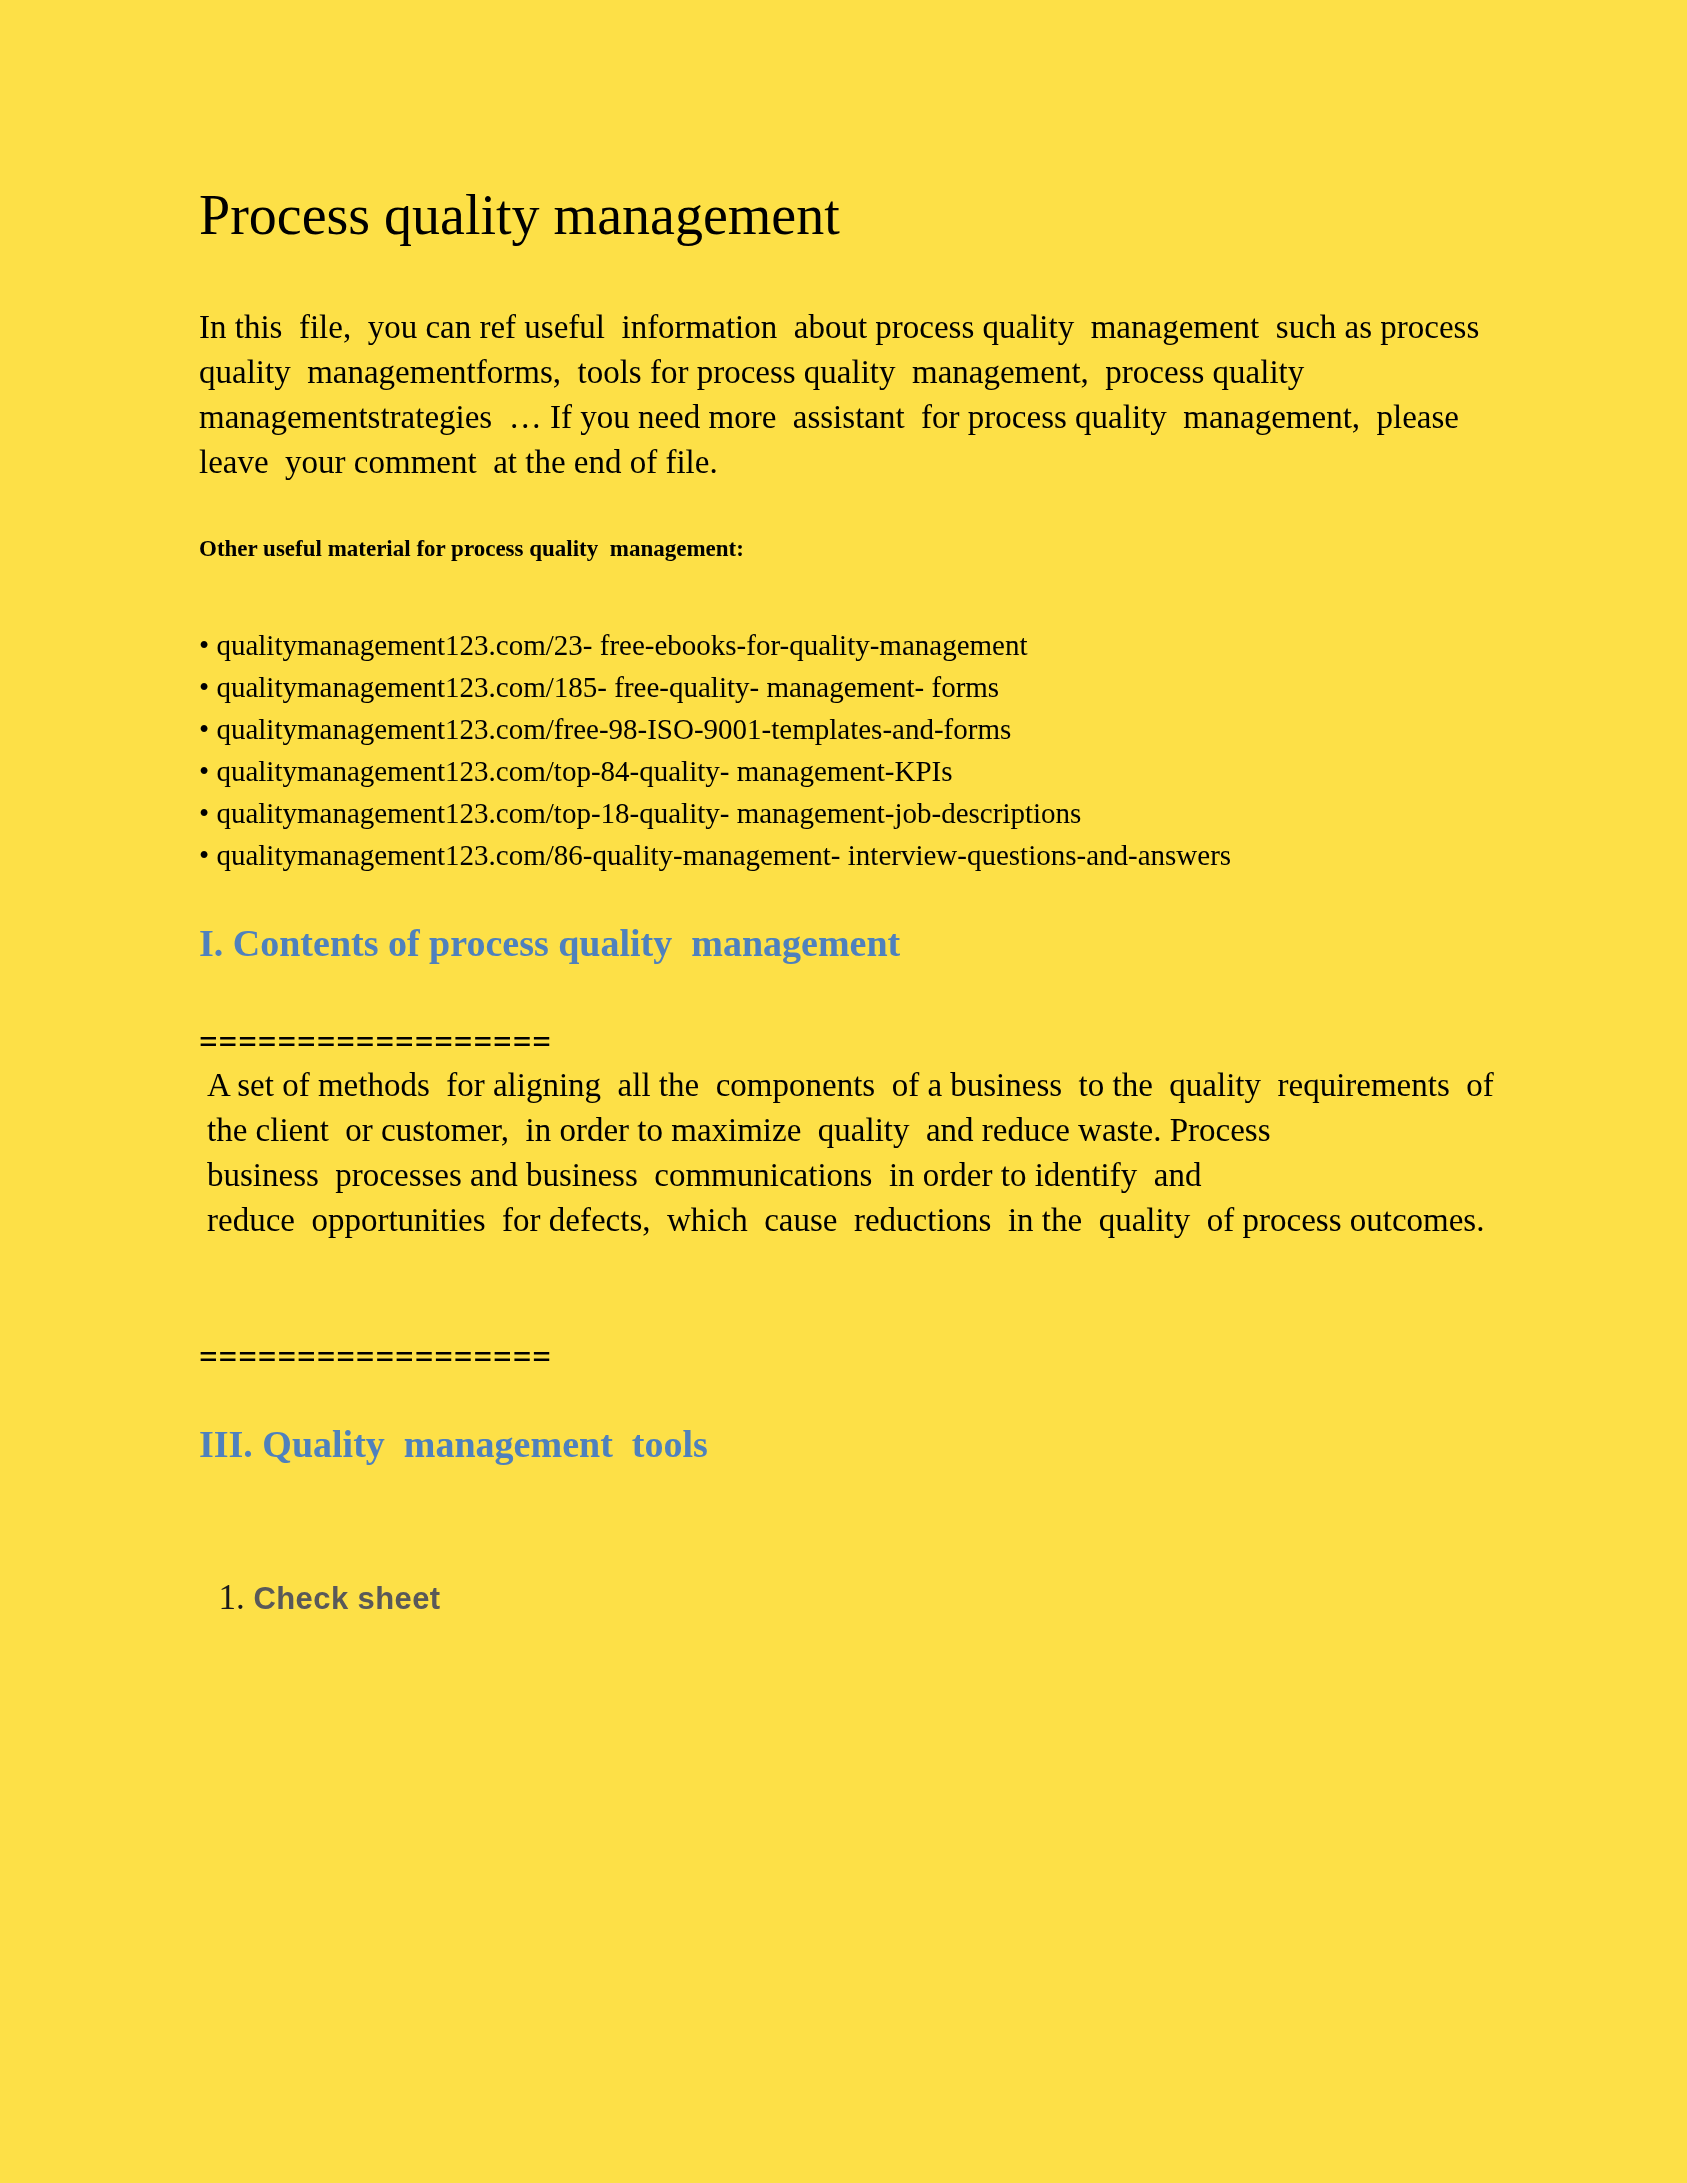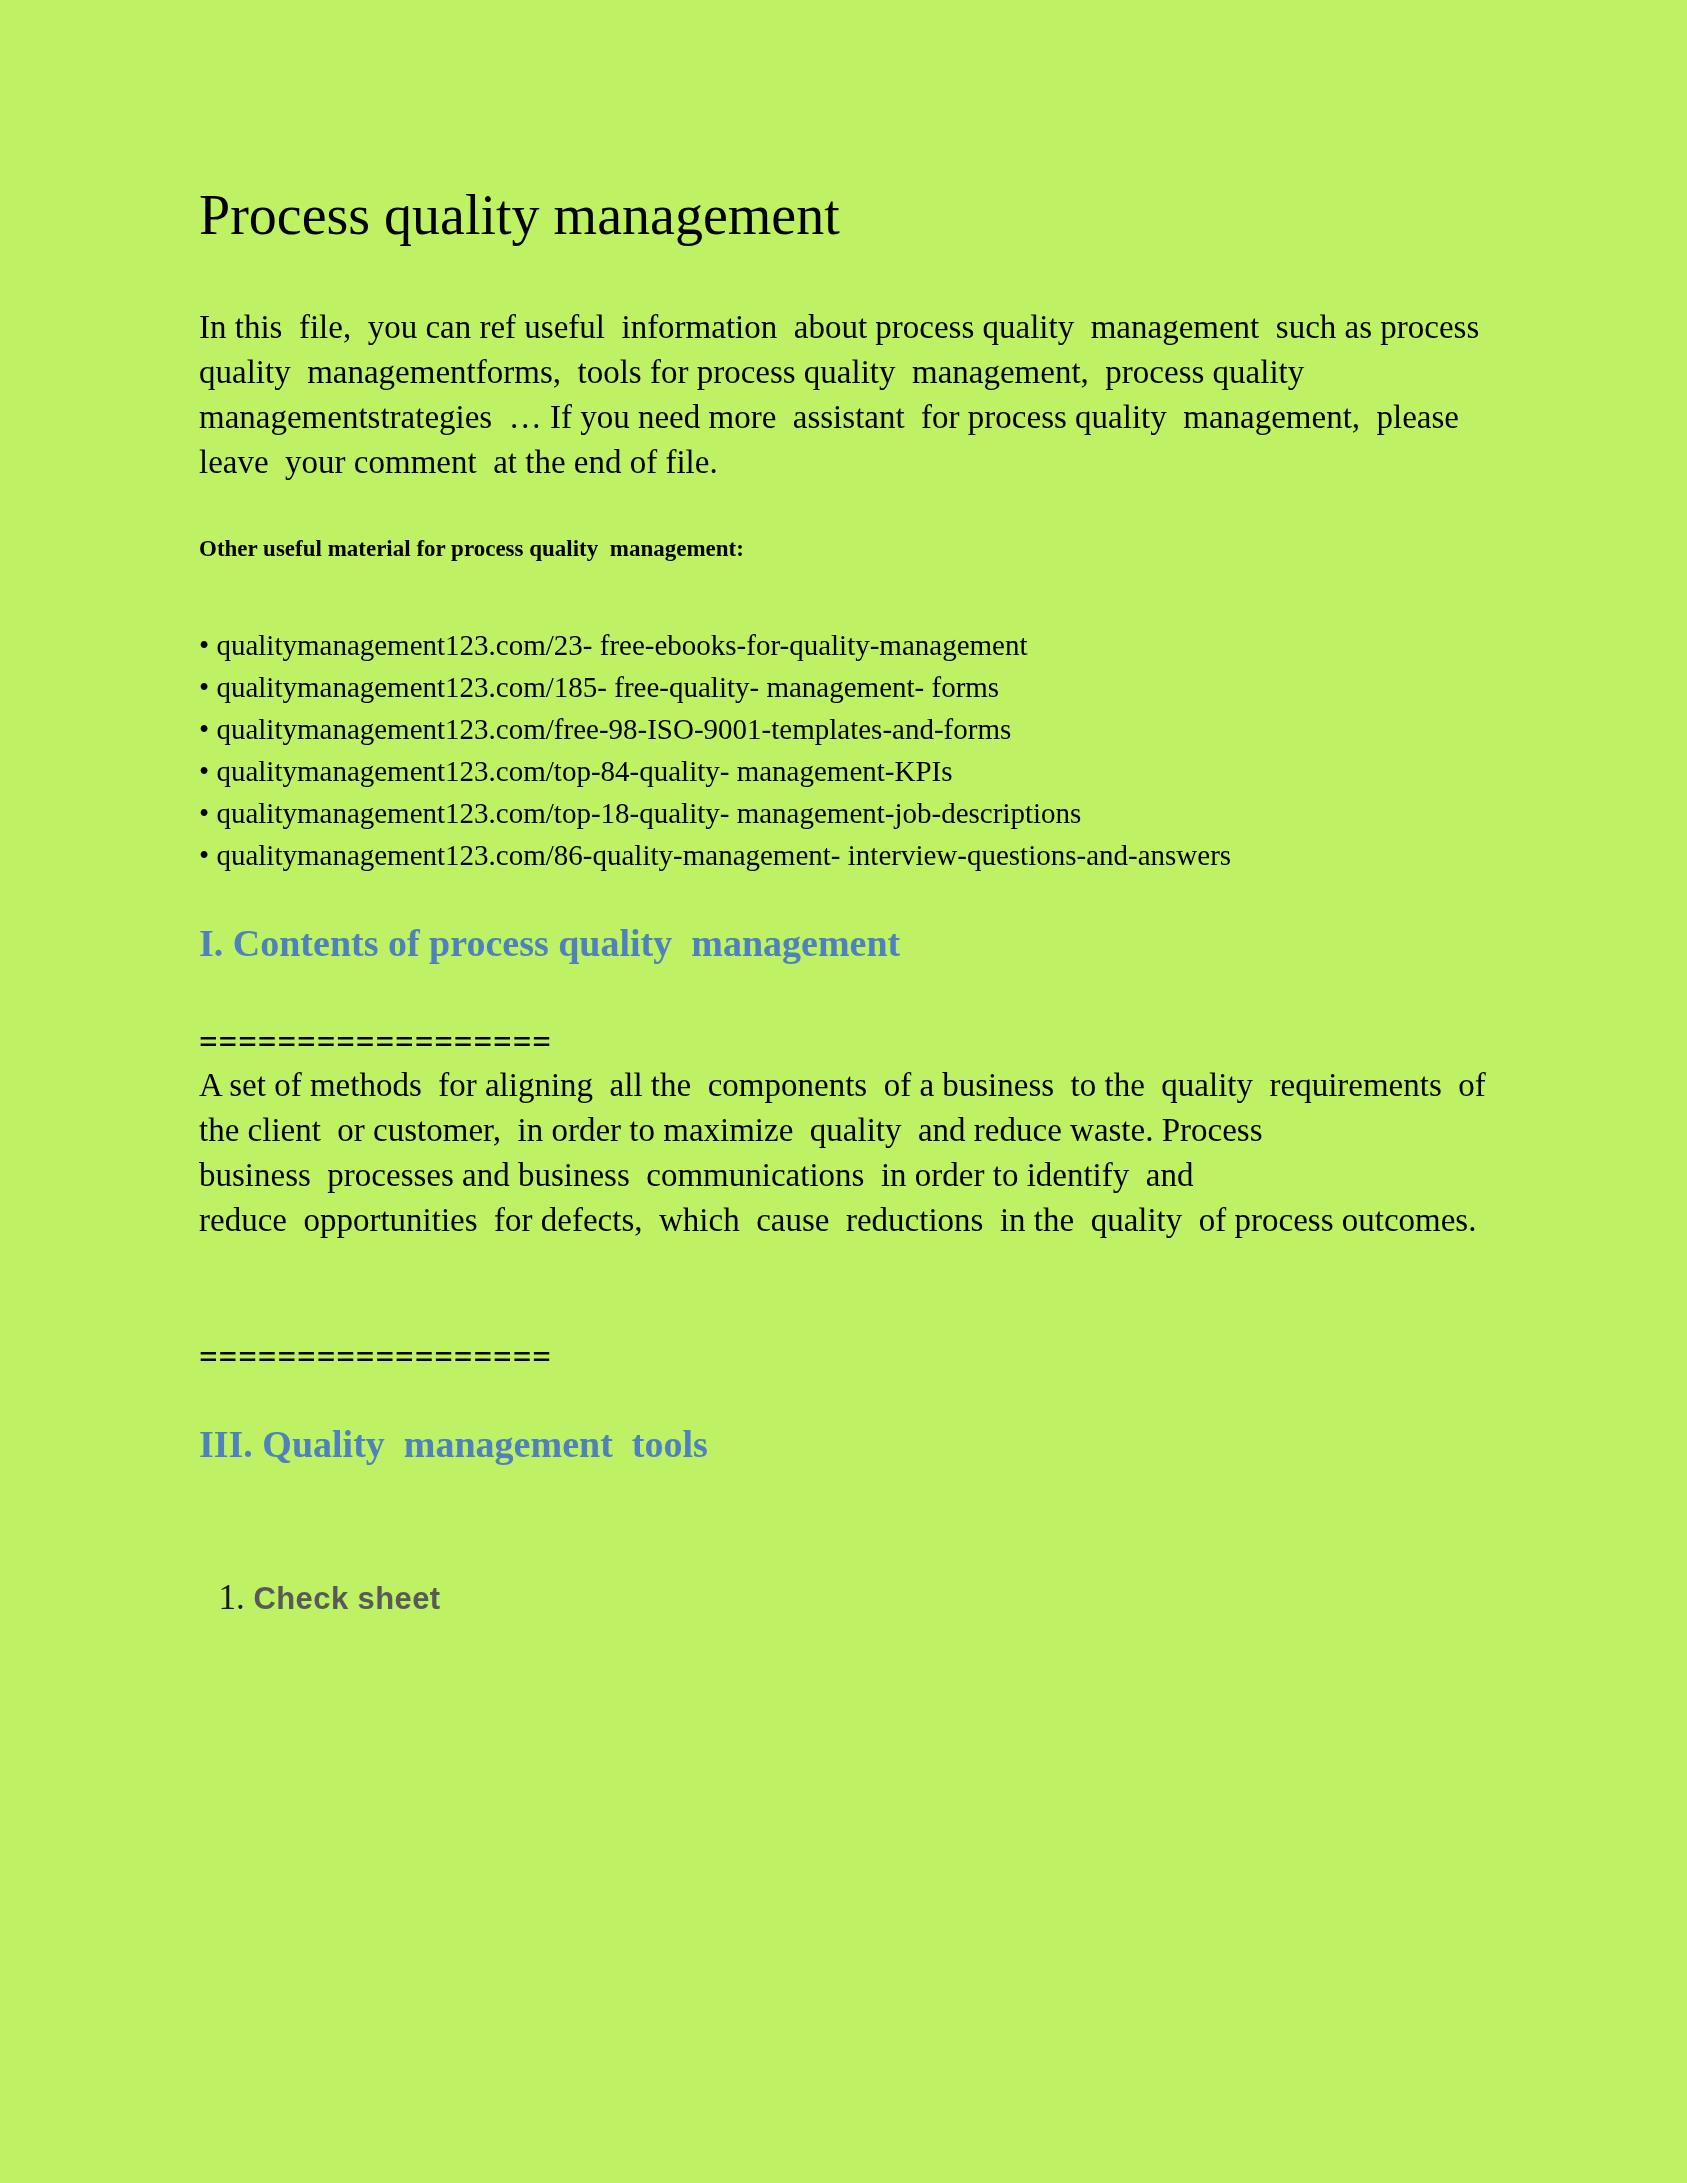--- a/index.html
+++ b/index.html
@@ -4,21 +4,21 @@
 <style>
   html, body {
     margin: 0;
     padding: 0;
     background: #ffffff;
   }
   .page {
     position: relative;
     width: 1687px;
     height: 2183px;
-    background: #bef264;
+    background: #fde047;
     font-family: "Liberation Serif", serif;
     color: #000000;
     overflow: hidden;
   }
   .content {
     position: absolute;
     left: 199px;
     right: 199px;
     top: 0;
   }
@@ -79,21 +79,21 @@
     font-size: 33px;
     line-height: 45px;
     font-weight: 700;
     letter-spacing: 0.8px;
     white-space: pre;
   }
   .separator-1 { top: 1020px; }
   .separator-2 { top: 1335px; }
   .contents-body {
     position: absolute;
-    left: 0;
+    left: 8px;
     top: 1063px;
   }
   .tool-item {
     position: absolute;
     left: 0;
     top: 1562px;
     white-space: pre;
   }
   .tool-number {
     font-family: "Liberation Serif", serif;

